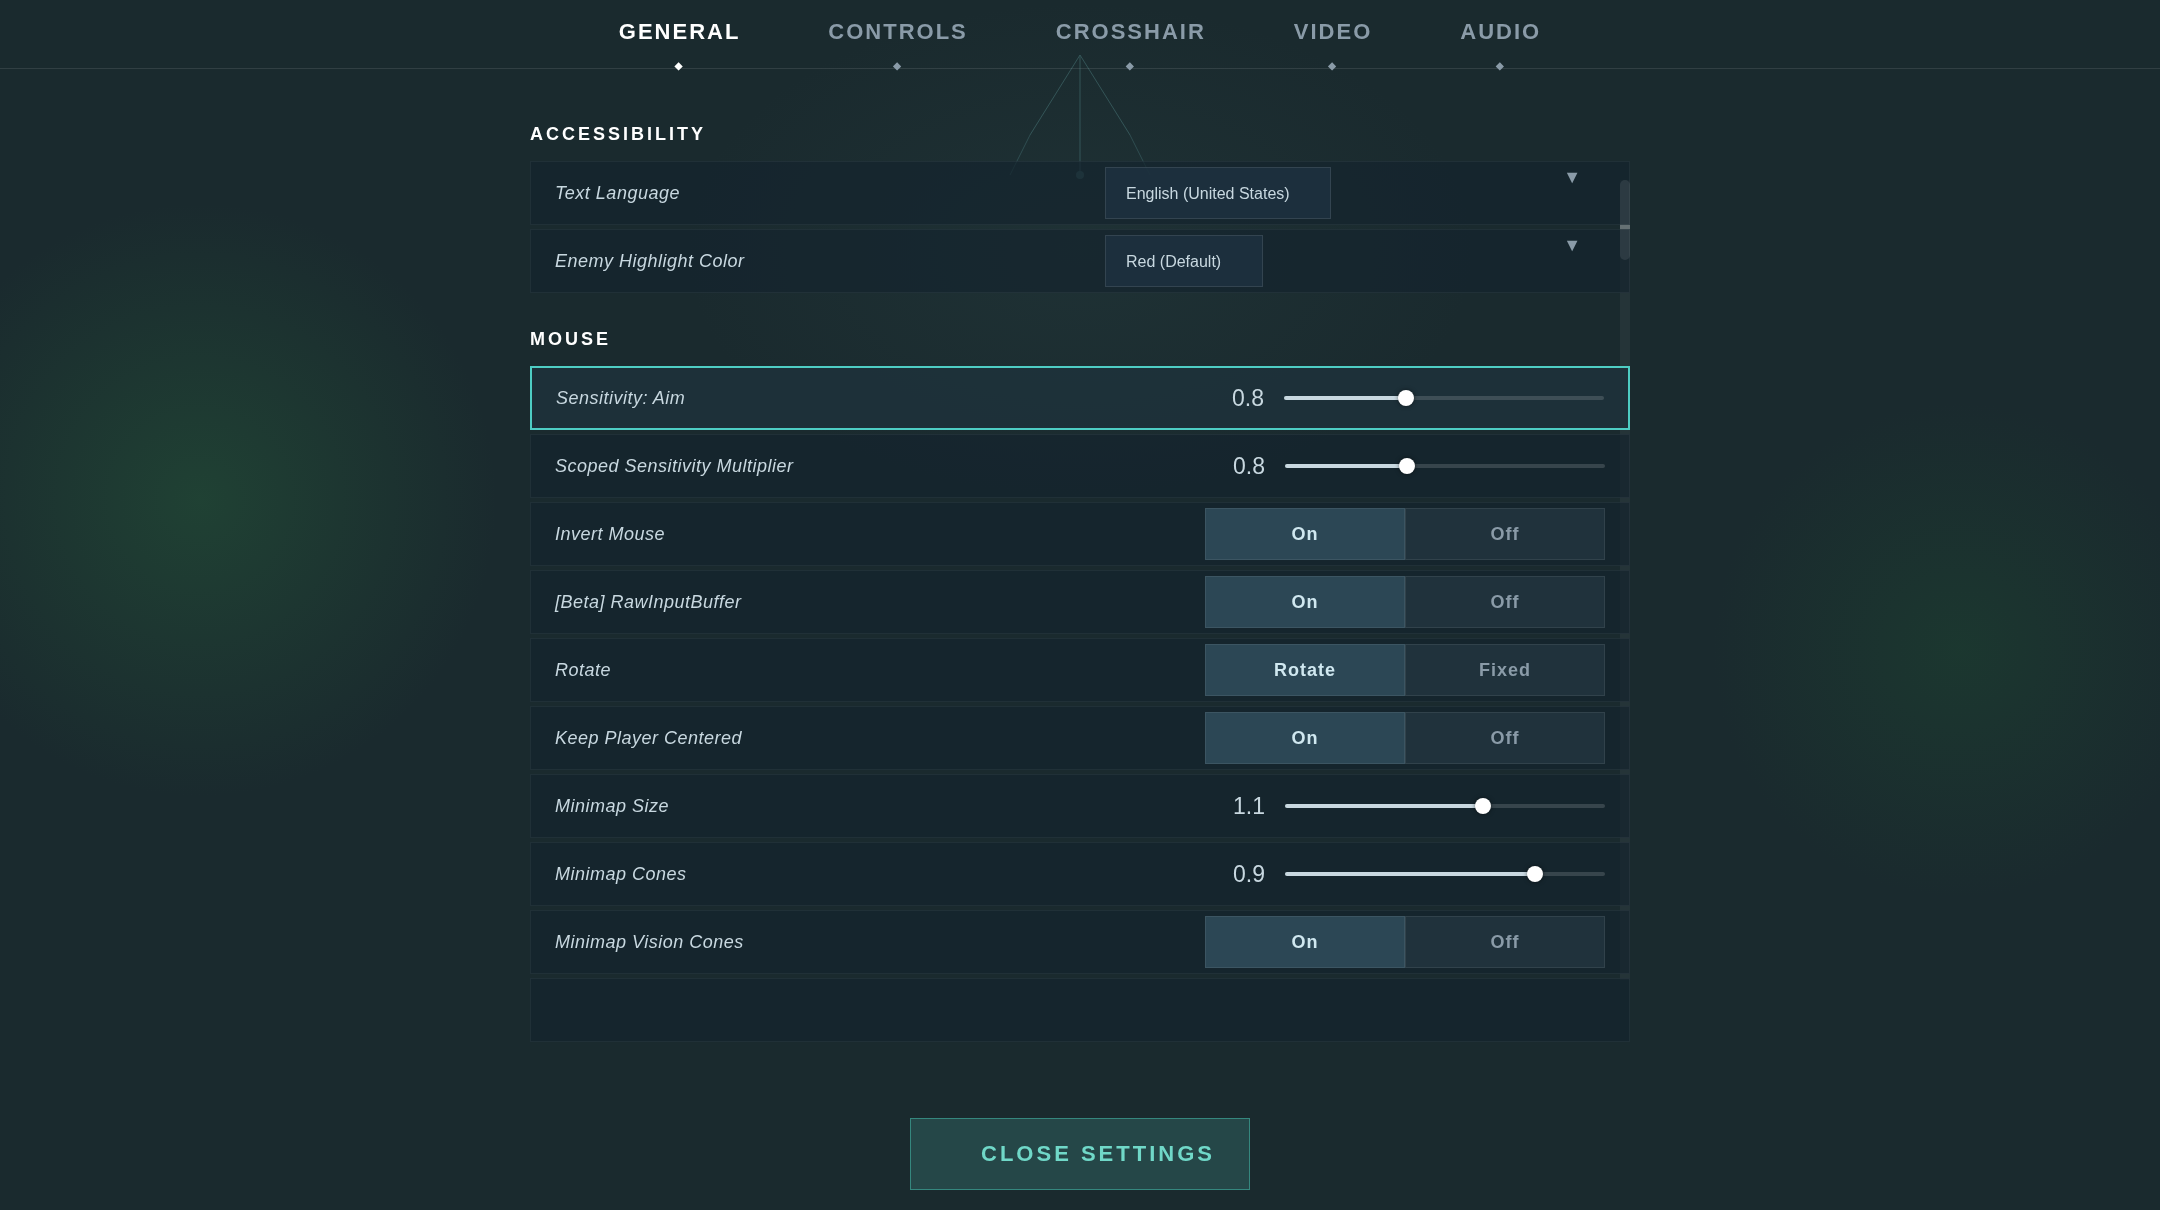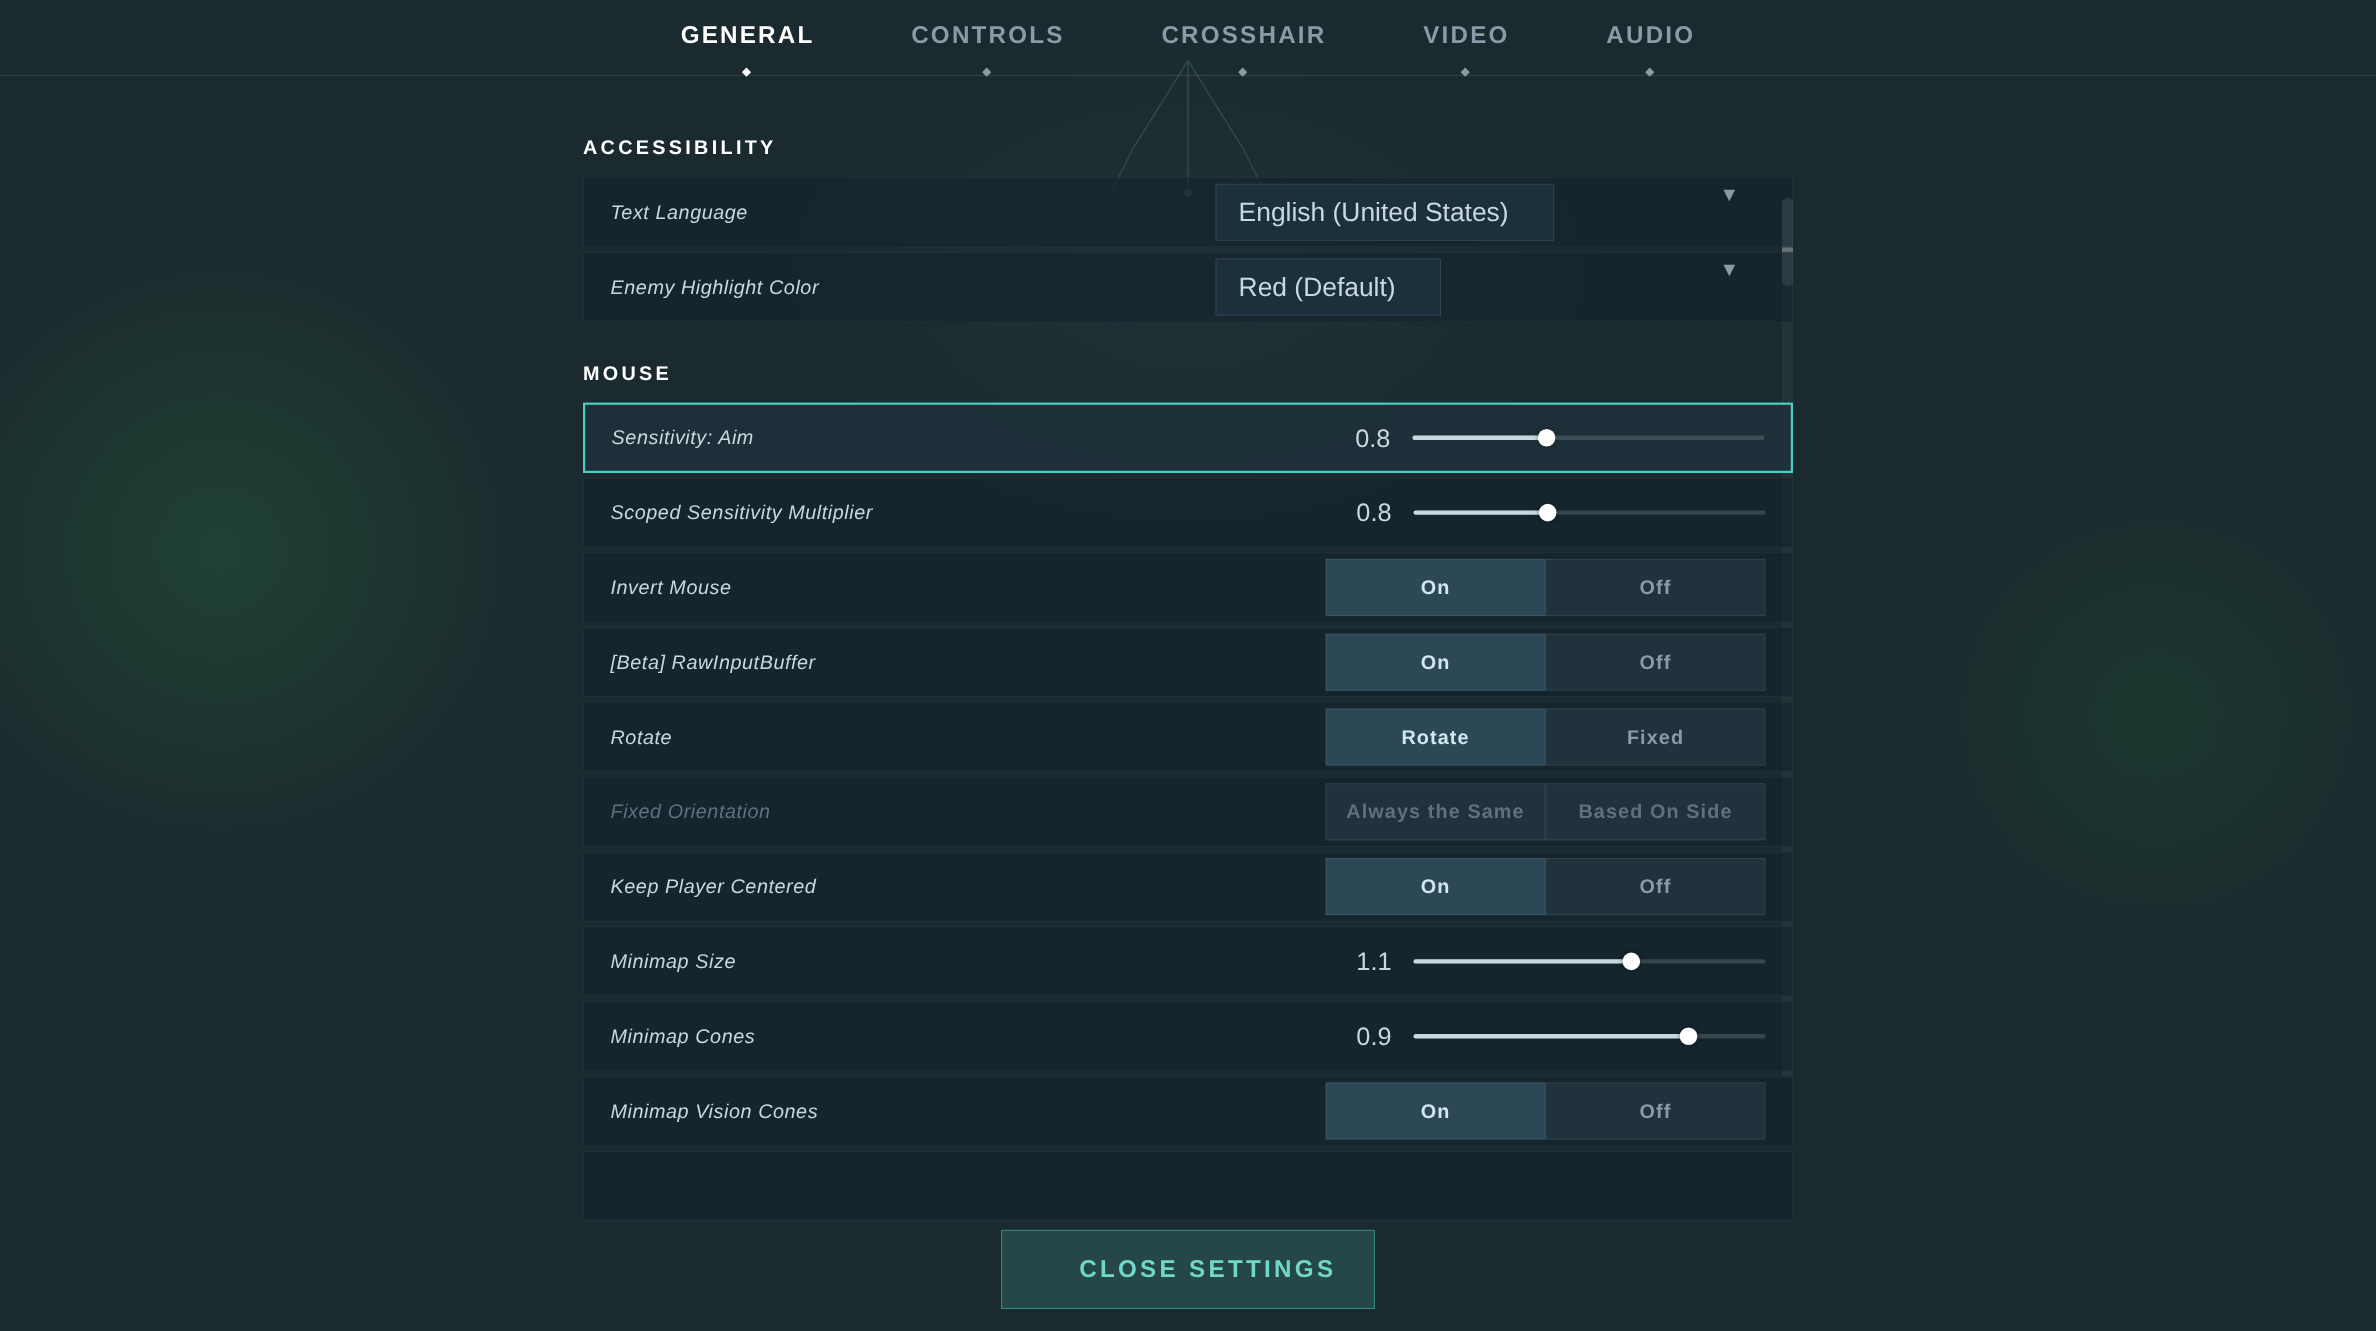--- a/index.html
+++ b/index.html
@@ -227,21 +227,21 @@
       background: #ffffff;
       border-radius: 50%;
       box-shadow: 0 0 4px rgba(0,0,0,0.5);
     }
 
     .dropdown-select {
       flex: 1;
       background: rgba(30, 50, 65, 0.8);
       border: 1px solid rgba(255,255,255,0.1);
       color: #c8d8e0;
-      font-size: 24px;
+      font-size: 16px;
       padding: 12px 20px;
       padding-right: 40px;
       appearance: none;
       cursor: pointer;
       height: 52px;
     }
 
     .dropdown-arrow {
       position: absolute;
       right: 24px;
@@ -427,27 +427,20 @@
 
 
     <div class="setting-row">
       <span class="setting-label">Rotate</span>
       <div class="toggle-group">
         <button class="map-toggle-btn active">Rotate</button>
         <button class="map-toggle-btn">Fixed</button>
       </div>
     </div>
 
-    <div class="setting-row">
-      <span class="setting-label muted">Fixed Orientation</span>
-      <div class="toggle-group">
-        <button class="map-toggle-btn" style="color:#607080;">Always the Same</button>
-        <button class="map-toggle-btn" style="color:#607080;">Based On Side</button>
-      </div>
-    </div>
 
     <div class="setting-row">
       <span class="setting-label">Keep Player Centered</span>
       <div class="toggle-group">
         <button class="map-toggle-btn active">On</button>
         <button class="map-toggle-btn">Off</button>
       </div>
     </div>
 
     <div class="setting-row">

